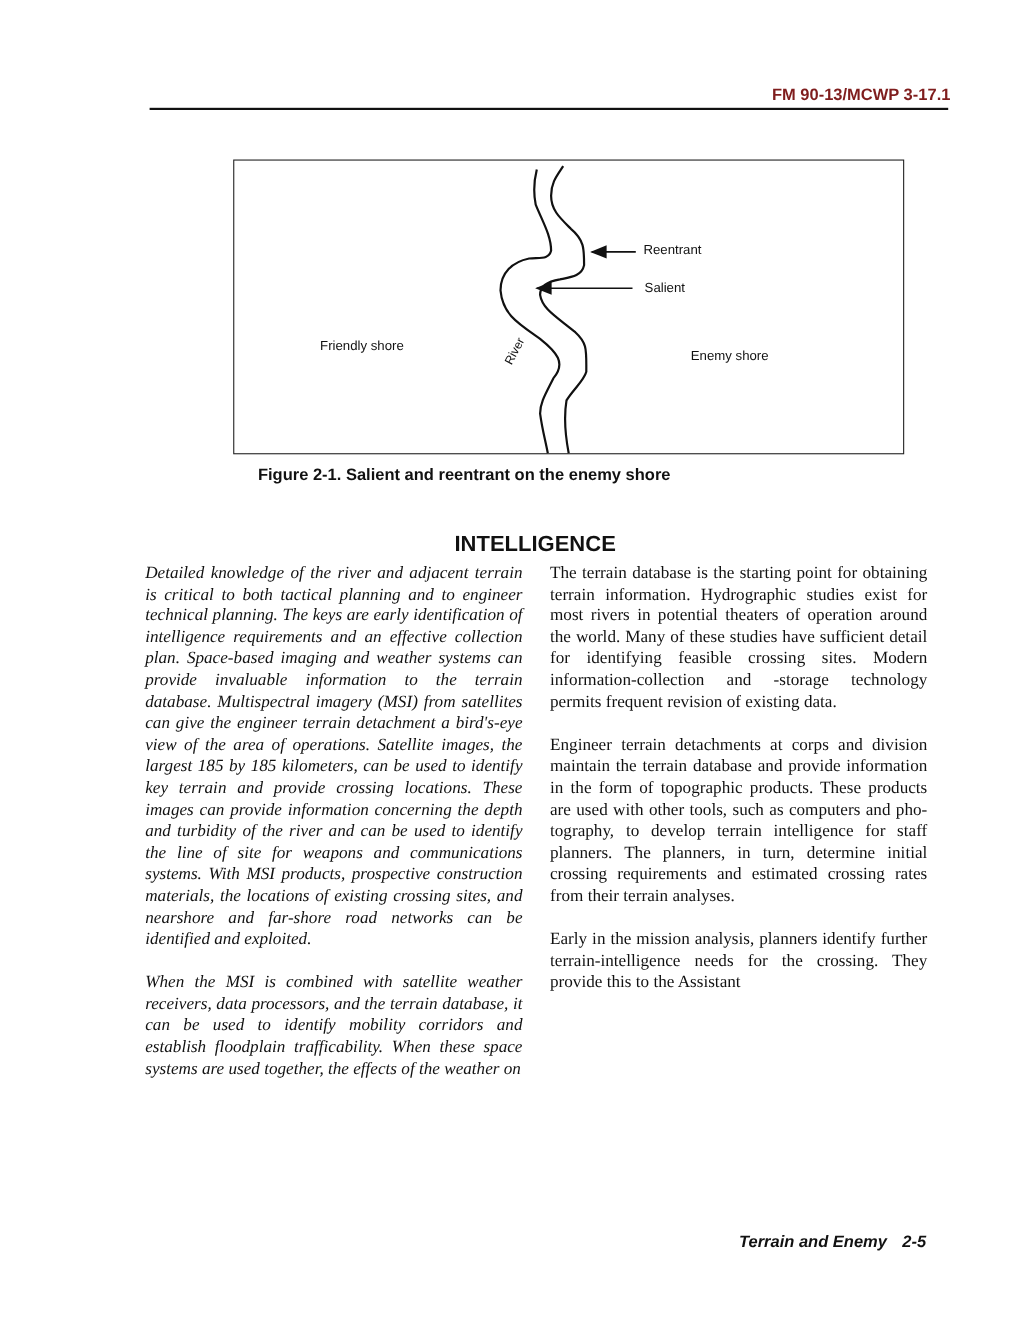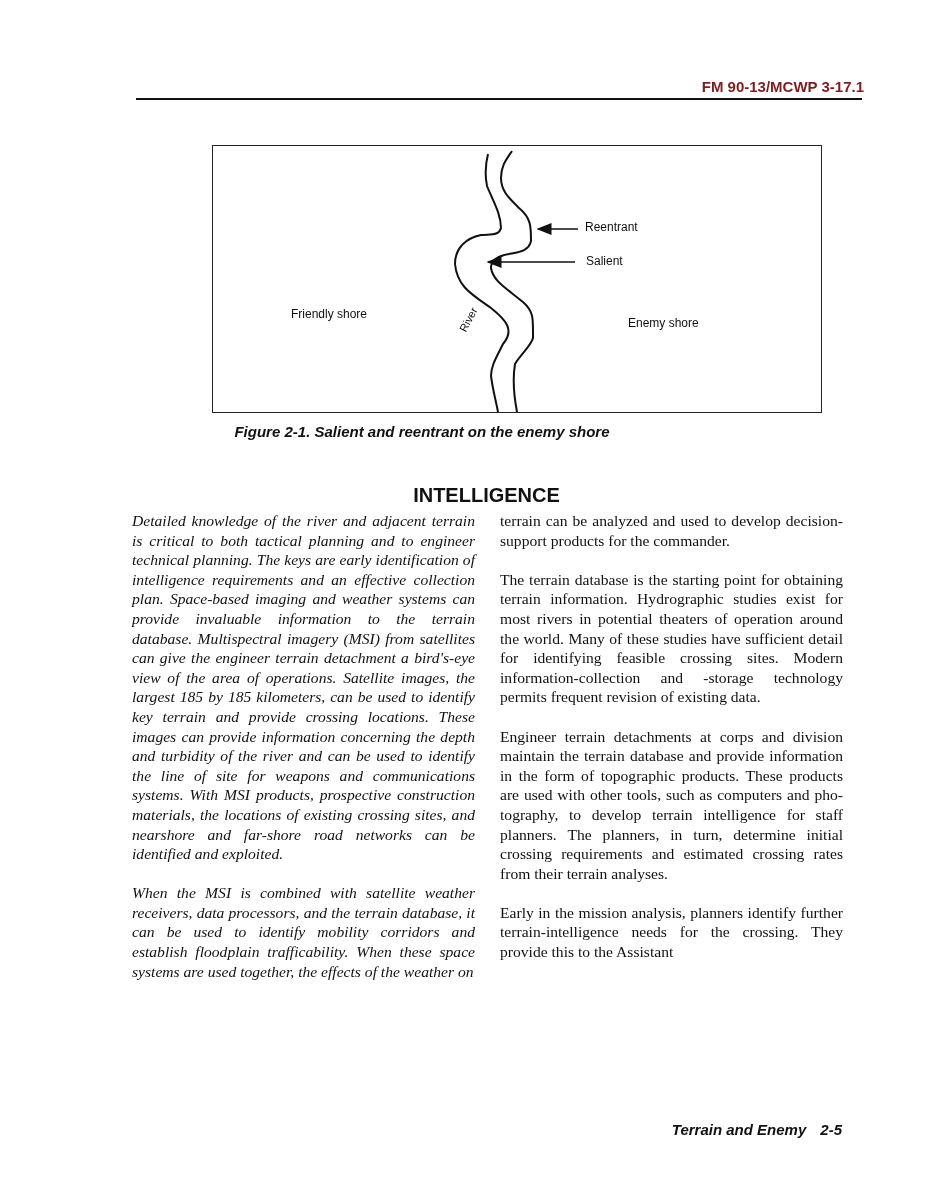--- a/index.html
+++ b/index.html
@@ -14,21 +14,21 @@
     .figure-box {
       position: absolute; left: 212px; top: 145px; width: 610px; height: 268px;
       border: 1.5px solid #222; box-sizing: border-box;
     }
     .figure-box svg { position: absolute; left: 0; top: 0; }
     .fig-label {
       position: absolute; font-family: "Liberation Sans", sans-serif; font-size: 12px; color: #111; white-space: nowrap;
     }
     .figure-caption {
       position: absolute; left: 0; width: 804px; top: 423px; text-align: center;
-      font-family: "Liberation Sans", sans-serif; font-weight: bold; font-style: italic; font-size: 15px;
+      font-family: "Liberation Sans", sans-serif; font-weight: bold; font-size: 15px;
       padding-left: 40px; box-sizing: border-box;
     }
     .section-heading {
       position: absolute; left: 0; width: 927px; top: 484px; text-align: center;
       font-family: "Liberation Sans", sans-serif; font-weight: bold; font-size: 20px;
       padding-left: 46px; box-sizing: border-box;
     }
     .column {
       position: absolute; top: 511px; width: 343px;
       font-family: "Liberation Serif", serif; font-size: 15.6px; line-height: 19.6px; text-align: justify;
@@ -75,21 +75,20 @@
   <div class="figure-caption">Figure 2-1.  Salient and reentrant on the enemy shore</div>
 
   <div class="section-heading">INTELLIGENCE</div>
 
   <div class="column col-left">
     <p>Detailed knowledge of the river and adjacent terrain is critical to both tactical planning and to engineer technical planning. The keys are early identification of intelligence requirements and an effective collection plan. Space-based imaging and weather systems can provide invaluable information to the ter­rain database. Multispectral imagery (MSI) from satellites can give the engineer terrain detachment a bird's-eye view of the area of operations. Satellite images, the largest 185 by 185 kilometers, can be used to identify key terrain and provide crossing locations. These images can provide information concerning the depth and turbidity of the river and can be used to identify the line of site for weapons and communications systems. With MSI products, prospective construction materials, the locations of existing crossing sites, and nearshore and far-shore road networks can be identified and exploited.</p>
     <p>When the MSI is combined with satellite weather receivers, data processors, and the terrain database, it can be used to identify mobility corridors and establish floodplain trafficability. When these space systems are used together, the effects of the weather on</p>
   </div>
 
   <div class="column col-right">
-    <p>terrain can be analyzed and used to develop decision-support products for the com­mander.</p>
     <p>The terrain database is the starting point for obtaining terrain information. Hydro­graphic studies exist for most rivers in potential theaters of operation around the world. Many of these studies have sufficient detail for identifying feasible crossing sites. Modern information-collection and -storage technology permits frequent revision of existing data.</p>
     <p>Engineer terrain detachments at corps and division maintain the terrain database and provide information in the form of topo­graphic products. These products are used with other tools, such as computers and pho­tography, to develop terrain intelligence for staff planners. The planners, in turn, deter­mine initial crossing requirements and esti­mated crossing rates from their terrain analyses.</p>
     <p>Early in the mission analysis, planners iden­tify further terrain-intelligence needs for the crossing. They provide this to the Assistant</p>
   </div>
 
   <div class="footer">
     <span>Terrain and Enemy</span><span class="page-num">2-5</span>
   </div>
 
 </div>

